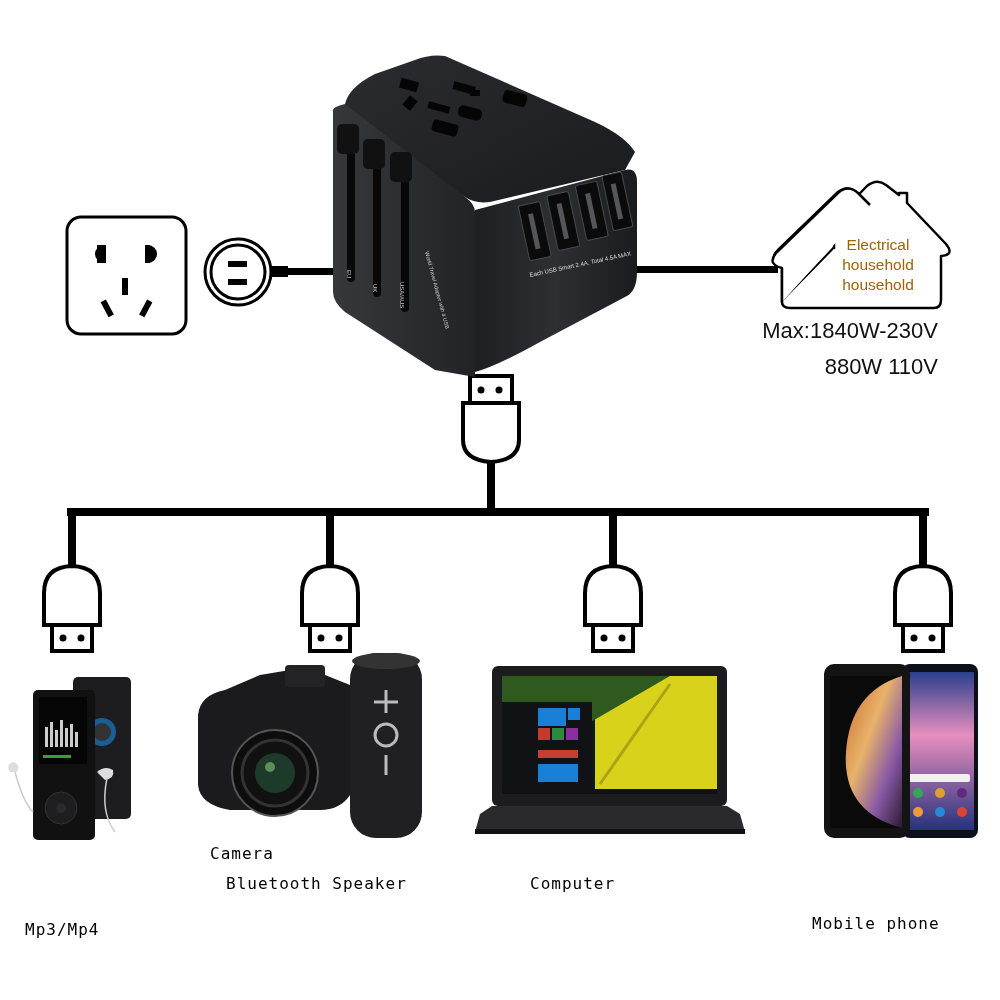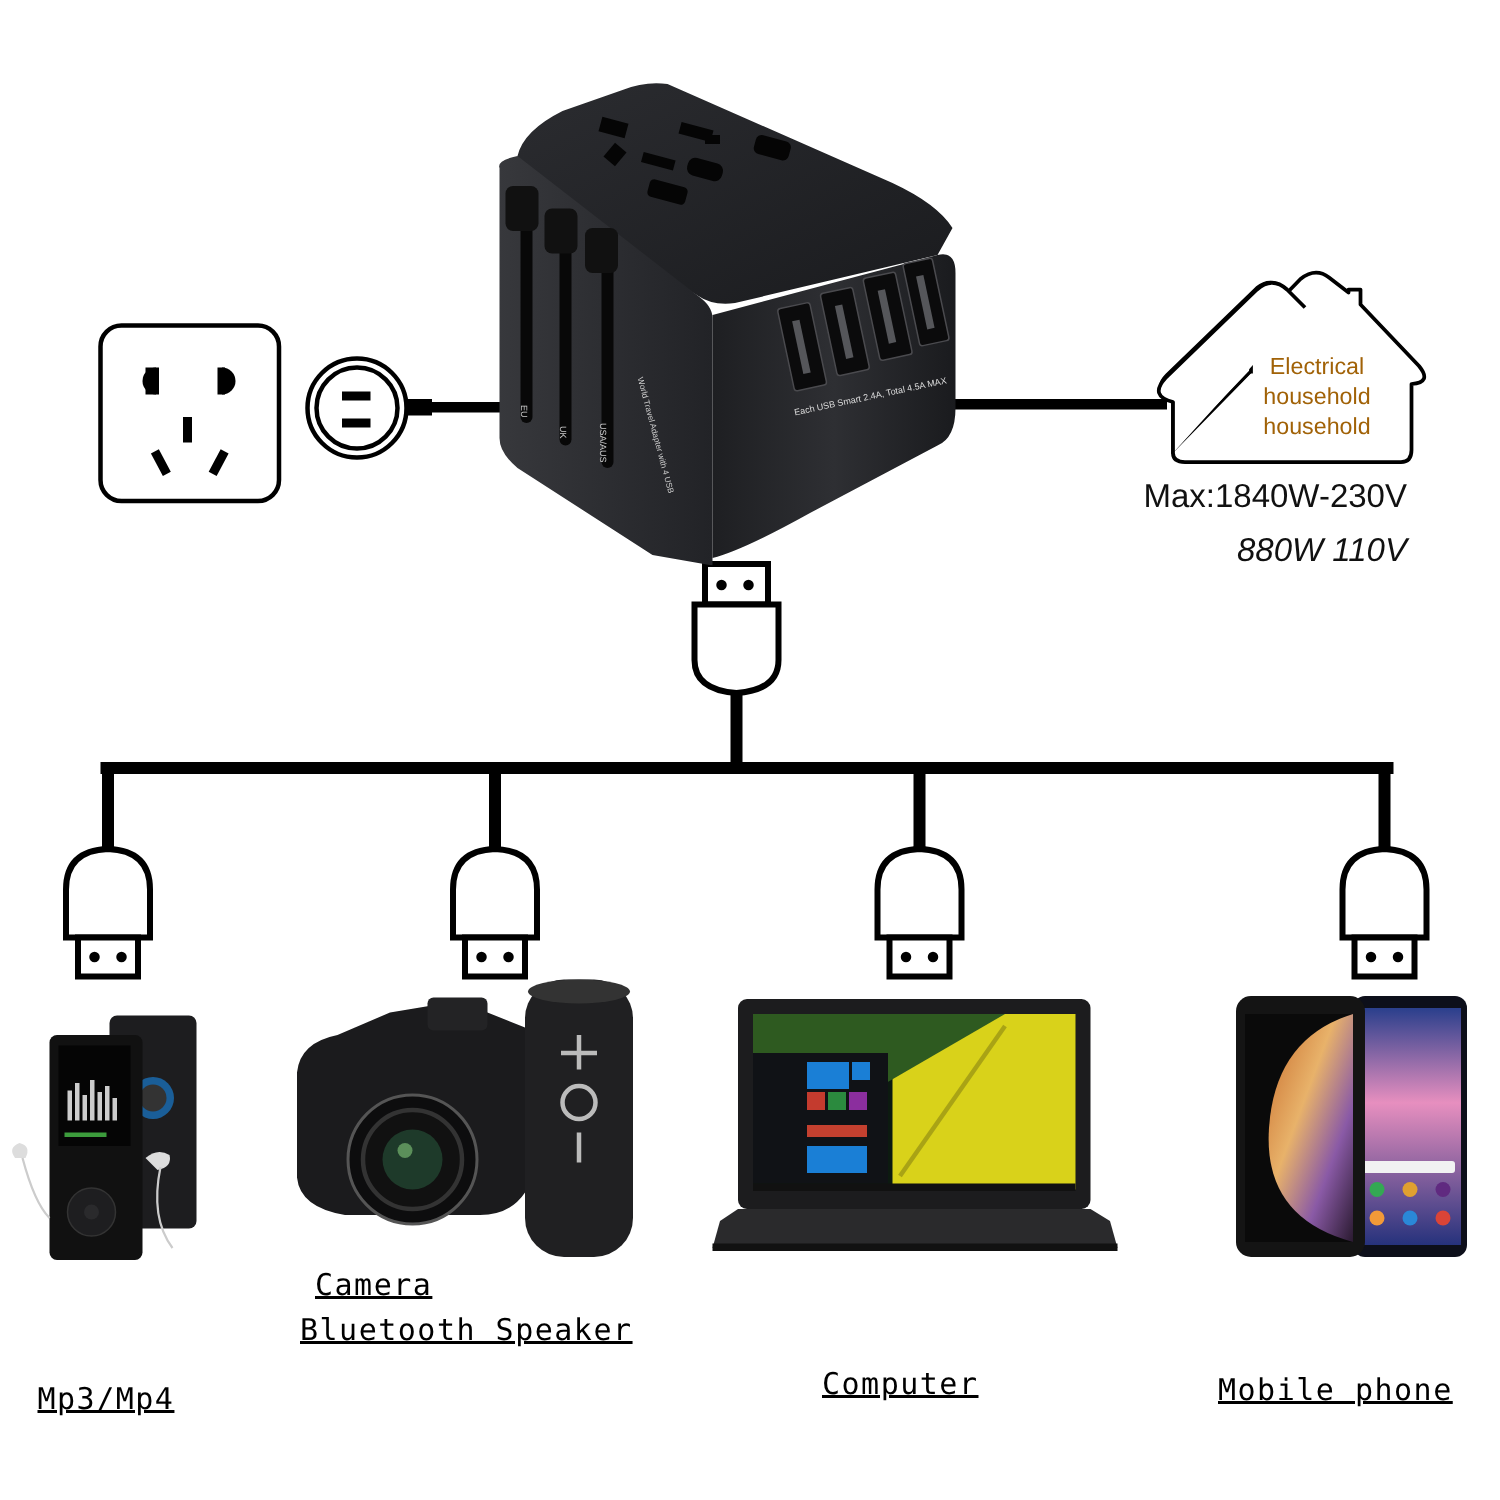--- a/index.html
+++ b/index.html
@@ -1,20 +1,20 @@
 <!DOCTYPE html>
 <html><head>
 <meta charset="utf-8">
 <style>
   html, body { margin: 0; padding: 0; background: #ffffff; }
   body { width: 1000px; height: 1000px; position: relative; overflow: hidden; font-family: "Liberation Sans", sans-serif; }
   .abs { position: absolute; }
   svg.full { position: absolute; left: 0; top: 0; }
   .mono { font-family: "DejaVu Sans Mono", "Liberation Mono", monospace; color: #000; }
-  .lbl { position: absolute; font-size: 20px; letter-spacing: 1px; white-space: nowrap; text-decoration: underline; }
+  .lbl { position: absolute; font-size: 16px; letter-spacing: 1px; white-space: nowrap; }
   .house-text { position: absolute; font-family: "Liberation Sans", sans-serif; font-size: 15.5px; color: #a16207; text-align: center; line-height: 20px; }
   .spec { position: absolute; font-family: "Liberation Sans", sans-serif; font-size: 22px; color: #111; white-space: nowrap; }
 </style>
 </head>
 <body>
 
 <svg class="full" width="1000" height="1000" viewBox="0 0 1000 1000">
 
   <g>
     <rect x="67" y="217" width="119" height="117" rx="14" fill="#fff" stroke="#000" stroke-width="3"></rect>
@@ -147,21 +147,21 @@
     <text x="205" y="225" font-size="6" fill="#ddd" transform="rotate(-12 205 225)">Each USB Smart 2.4A, Total 4.5A MAX</text>
   </g>
 </svg>
 
 <div class="house-text" style="left:822px;top:235px;width:112px;">
   <div>Electrical</div>
   <div>household</div>
   <div>household</div>
 </div>
 <div class="spec" style="right:62px;top:318px;">Max:1840W-230V</div>
-<div class="spec" style="right:62px;top:354px;font-style:italic;">880W 110V</div>
+<div class="spec" style="right:62px;top:354px;">880W 110V</div>
 
 <svg class="abs" style="left:5px;top:672px;" width="135" height="170" viewBox="0 0 135 170">
   <rect x="68" y="5" width="58" height="142" rx="5" fill="#1d1d1f"></rect>
   <circle cx="97" cy="60" r="14" fill="#1a6fb6" opacity="0.8"></circle>
   <circle cx="97" cy="60" r="9" fill="#333"></circle>
   <rect x="28" y="18" width="62" height="150" rx="5" fill="#111"></rect>
   <rect x="34" y="25" width="48" height="67" fill="#050505"></rect>
   <g fill="#ccc">
     <rect x="40" y="55" width="3" height="20"></rect>
       <rect x="45" y="50" width="3" height="25"></rect>
@@ -241,15 +241,15 @@
   <circle cx="96" cy="150" r="5" fill="#f29a38"></circle>
     <circle cx="118" cy="150" r="5" fill="#2a88d8"></circle>
     <circle cx="140" cy="150" r="5" fill="#db4437"></circle>
   <rect x="2" y="2" width="86" height="174" rx="10" fill="#141414"></rect>
   <path d="M8 14 L80 14 L80 166 L8 166 Z" fill="#0a0a0a"></path>
   <path d="M80 14 L80 166 Q20 150 24 90 Q28 30 80 14 Z" fill="url(#xsg)"></path>
 </svg>
 
 <div class="lbl mono" style="left:25px;top:920px;">Mp3/Mp4</div>
 <div class="lbl mono" style="left:210px;top:844px;">Camera</div>
-<div class="lbl mono" style="left:200px;top:874px;">Bluetooth Speaker</div>
-<div class="lbl mono" style="left:548px;top:874px;margin-top:36px;">Computer</div>
+<div class="lbl mono" style="left:226px;top:874px;">Bluetooth Speaker</div>
+<div class="lbl mono" style="left:530px;top:874px;">Computer</div>
 <div class="lbl mono" style="left:812px;top:914px;">Mobile phone</div>
 
 </body></html>

